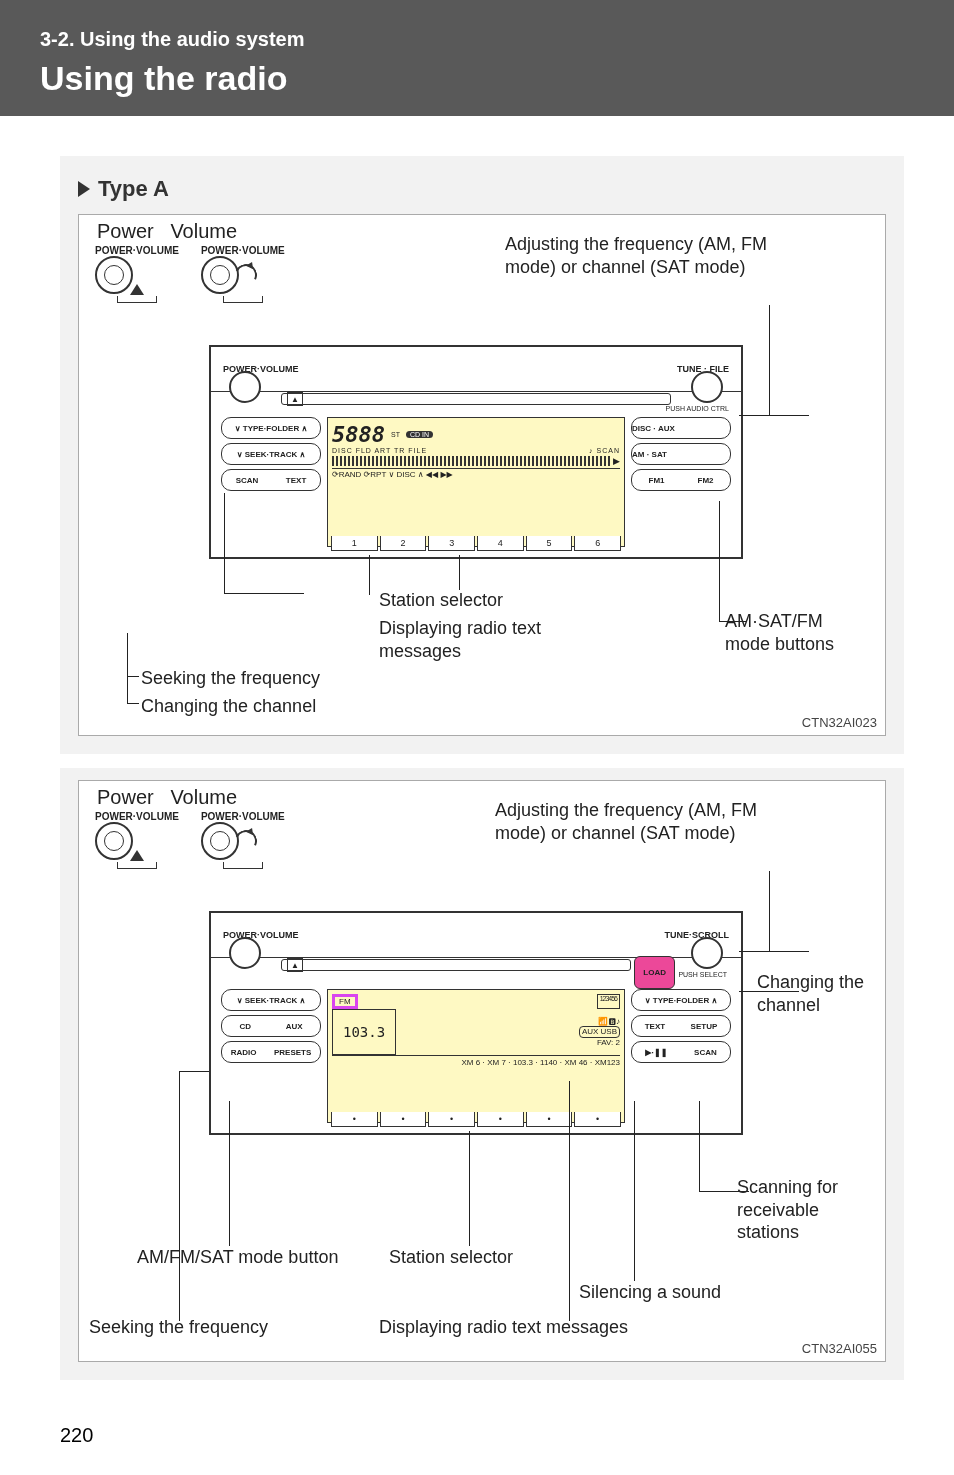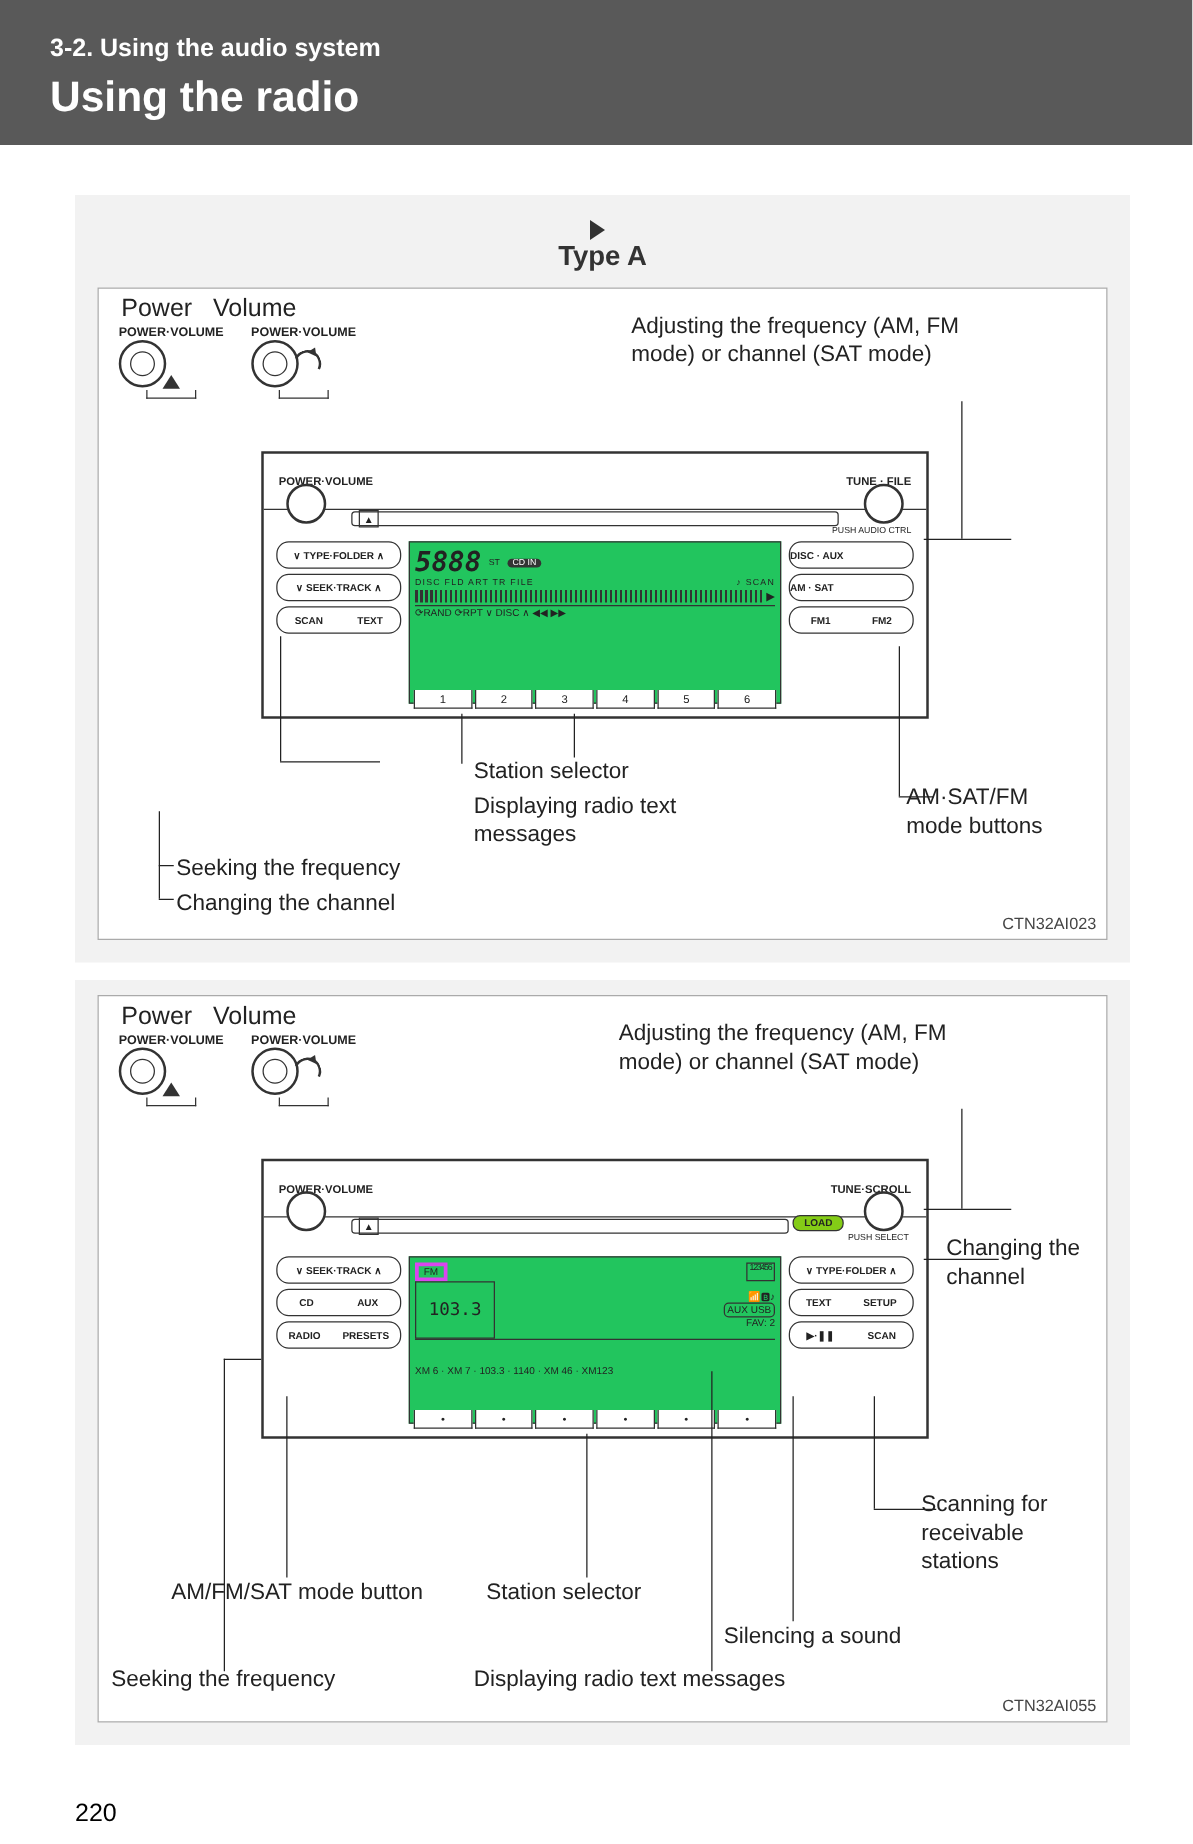--- a/index.html
+++ b/index.html
@@ -31,21 +31,20 @@
     padding: 20px 18px 14px 18px;
     margin-bottom: 14px;
   }
   .type-label {
     font-size: 22px;
     font-weight: bold;
     color: #333;
     margin-bottom: 12px;
     display: flex;
     align-items: center;
-    flex-direction: column;
   }
   .tri {
     display: inline-block;
     width: 0; height: 0;
     border-top: 8px solid transparent;
     border-bottom: 8px solid transparent;
     border-left: 12px solid #333;
     margin-right: 8px;
   }
   .figure-box {
@@ -132,21 +131,21 @@
     padding: 2px 0;
     display: flex;
     justify-content: space-around;
     align-items: center;
     height: 16px;
   }
   .pill-single { justify-content: flex-start; }
   .display-panel {
     flex: 1;
     border: 1px solid #333;
-    background: #22c55e;
+    background: #fef9c3;
     position: relative;
   }
   .disp-content {
     position: absolute;
     inset: 4px;
     font-size: 9px;
   }
   .preset-row {
     position: absolute;
     left: 120px; right: 120px;
@@ -213,22 +212,22 @@
     font-size: 20px;
     margin: 10px 0 0 60px;
   }
   .load-badge {
     position: absolute;
     right: 66px; top: 43px;
     border: 1px solid #333;
     border-radius: 6px;
     font-size: 8px;
     font-weight: bold;
-    padding: 1px 8px;
-    background: #84cc16;
+    padding: 11px 8px;
+    background: #ec4899;
   }
   .push-lbl {
     position: absolute;
     font-size: 7px;
     text-align: center;
     line-height: 1;
   }
 </style>
 </head>
 <body>
@@ -425,21 +424,21 @@
                 <span style="border:1px solid #333;padding:0 2px;font-size:7px;letter-spacing:-1px;">123456</span>
               </div>
               <div style="display:flex;justify-content:space-between;align-items:center;">
                 <span style="border:1px solid #333;padding:14px 10px;font-family:monospace;font-size:14px;">103.3</span>
                 <div style="text-align:right;font-size:8px;line-height:1.2;">
                   <div>📶🅱♪</div>
                   <div style="border:1px solid #333;border-radius:4px;padding:0 2px;display:inline-block;">AUX USB</div>
                   <div>FAV: 2</div>
                 </div>
               </div>
-              <div style="font-size:8px;border-top:1px solid #333;padding-top:20px;text-align:left;">XM 6 · XM 7 · 103.3 · 1140 · XM 46 · XM123</div>
+              <div style="font-size:8px;border-top:1px solid #333;padding-top:2px;text-align:right;">XM 6 · XM 7 · 103.3 · 1140 · XM 46 · XM123</div>
             </div>
           </div>
           <div class="side-col">
             <div class="pill-btn">
                 <span>∨ TYPE·FOLDER ∧</span>
               </div>
             <div class="pill-btn">
               <span>TEXT</span>
                 <span>SETUP</span>
             </div>

